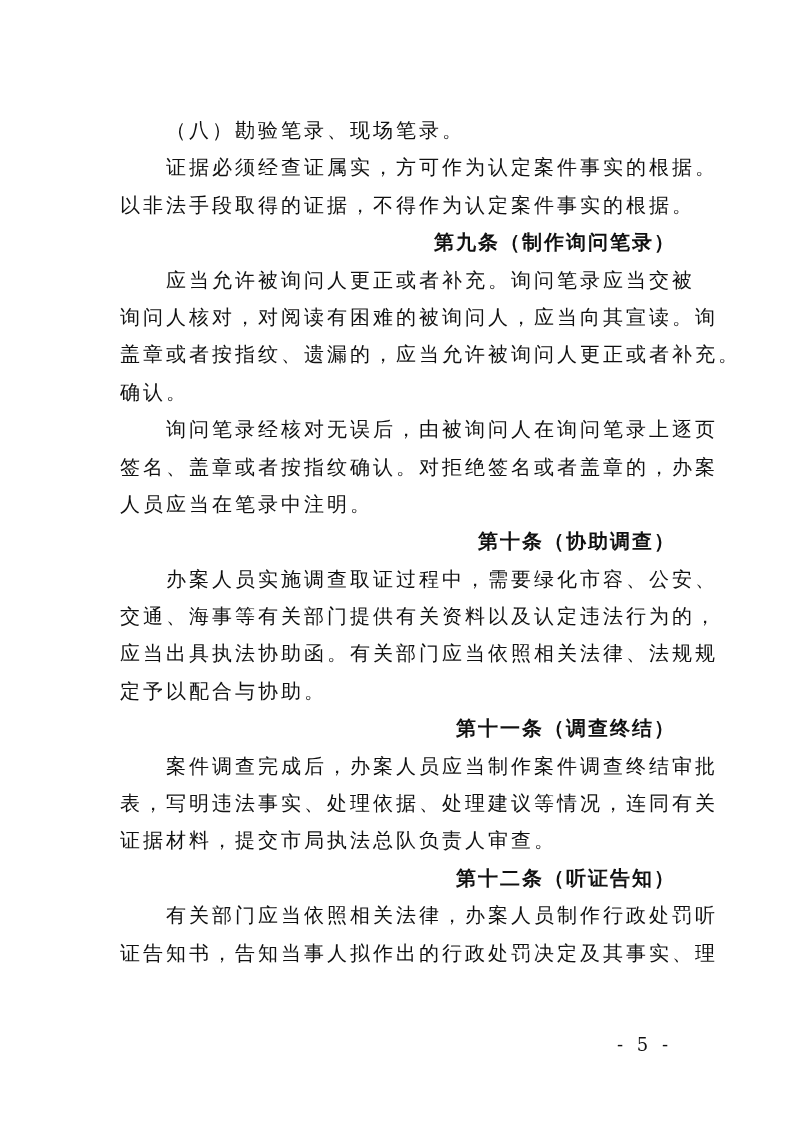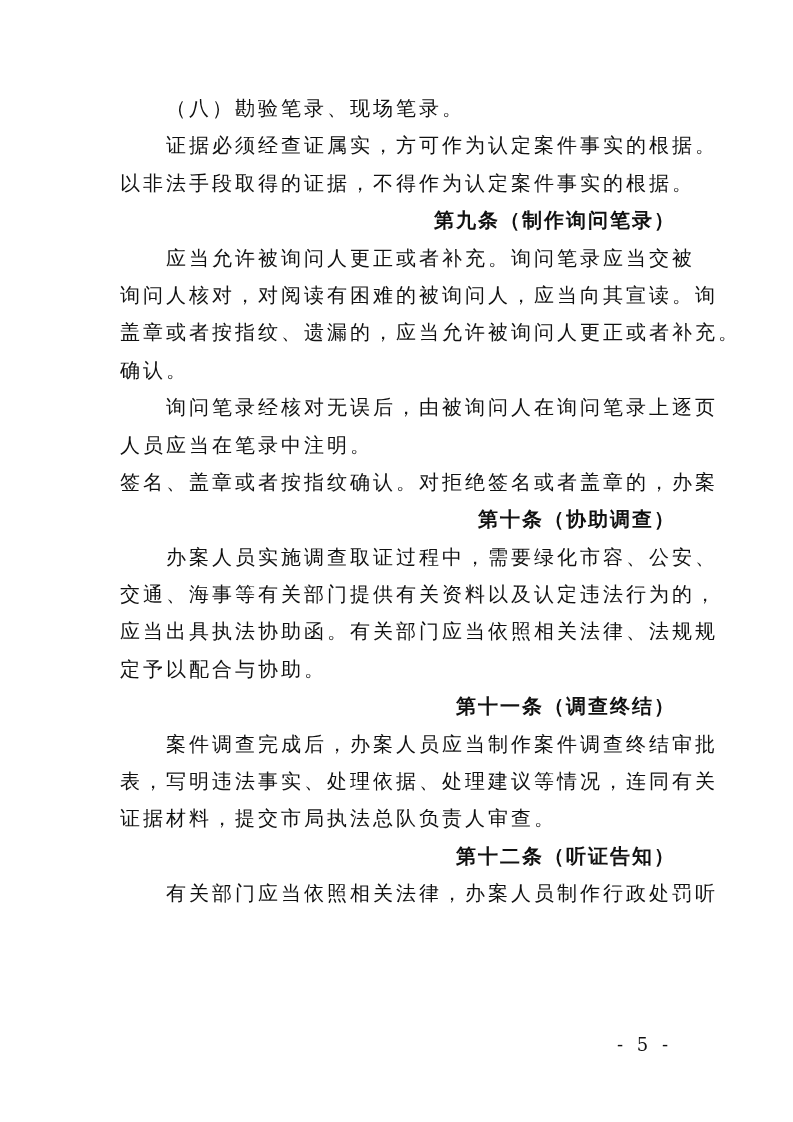--- a/index.html
+++ b/index.html
@@ -1,44 +1,45 @@
 <!DOCTYPE html>
 <html><head>
 <meta charset="utf-8">
 <style>
   html, body { margin: 0; padding: 0; background: #ffffff; }
   body { width: 793px; height: 1122px; position: relative; overflow: hidden;
          font-family: "DejaVu Serif", "Liberation Serif", serif; color: #111; }
-  .page { position: absolute; left: 120px; top: 90px; width: 556px; }
+  .page { position: absolute; left: 120px; top: 112px; width: 556px; }
   .line { height: 37.4px; line-height: 37.4px; font-size: 20px; letter-spacing: 3px; white-space: nowrap; overflow: visible; }
   .indent { padding-left: 46px; }
   .heading { font-weight: bold; font-family: "DejaVu Sans", "Liberation Sans", sans-serif; letter-spacing: 2px; text-align: right; }
   .page-num { position: absolute; right: 121px; top: 1034px; font-size: 18px; letter-spacing: 4px; }
 </style>
 </head>
 <body>
 
 <div class="page">
   <div class="line indent">（八）勘验笔录、现场笔录。</div>
   <div class="line indent">证据必须经查证属实，方可作为认定案件事实的根据。</div>
   <div class="line">以非法手段取得的证据，不得作为认定案件事实的根据。</div>
   <div class="line indent heading">第九条（制作询问笔录）</div>
   <div class="line indent">应当允许被询问人更正或者补充。询问笔录应当交被</div>
   <div class="line">询问人核对，对阅读有困难的被询问人，应当向其宣读。询</div>
   <div class="line">盖章或者按指纹、遗漏的，应当允许被询问人更正或者补充。</div>
   <div class="line">确认。</div>
   <div class="line indent">询问笔录经核对无误后，由被询问人在询问笔录上逐页</div>
+  <div class="line">签名、盖章或者按指纹确认。对拒绝签名或者盖章的，办案</div>
   <div class="line">人员应当在笔录中注明。</div>
-  <div class="line">签名、盖章或者按指纹确认。对拒绝签名或者盖章的，办案</div>
   <div class="line indent heading">第十条（协助调查）</div>
   <div class="line indent">办案人员实施调查取证过程中，需要绿化市容、公安、</div>
   <div class="line">交通、海事等有关部门提供有关资料以及认定违法行为的，</div>
   <div class="line">应当出具执法协助函。有关部门应当依照相关法律、法规规</div>
   <div class="line">定予以配合与协助。</div>
   <div class="line indent heading">第十一条（调查终结）</div>
   <div class="line indent">案件调查完成后，办案人员应当制作案件调查终结审批</div>
   <div class="line">表，写明违法事实、处理依据、处理建议等情况，连同有关</div>
   <div class="line">证据材料，提交市局执法总队负责人审查。</div>
   <div class="line indent heading">第十二条（听证告知）</div>
   <div class="line indent">有关部门应当依照相关法律，办案人员制作行政处罚听</div>
+  <div class="line">证告知书，告知当事人拟作出的行政处罚决定及其事实、理</div>
 </div>
 
 <div class="page-num">- 5 -</div>
 
 </body></html>

